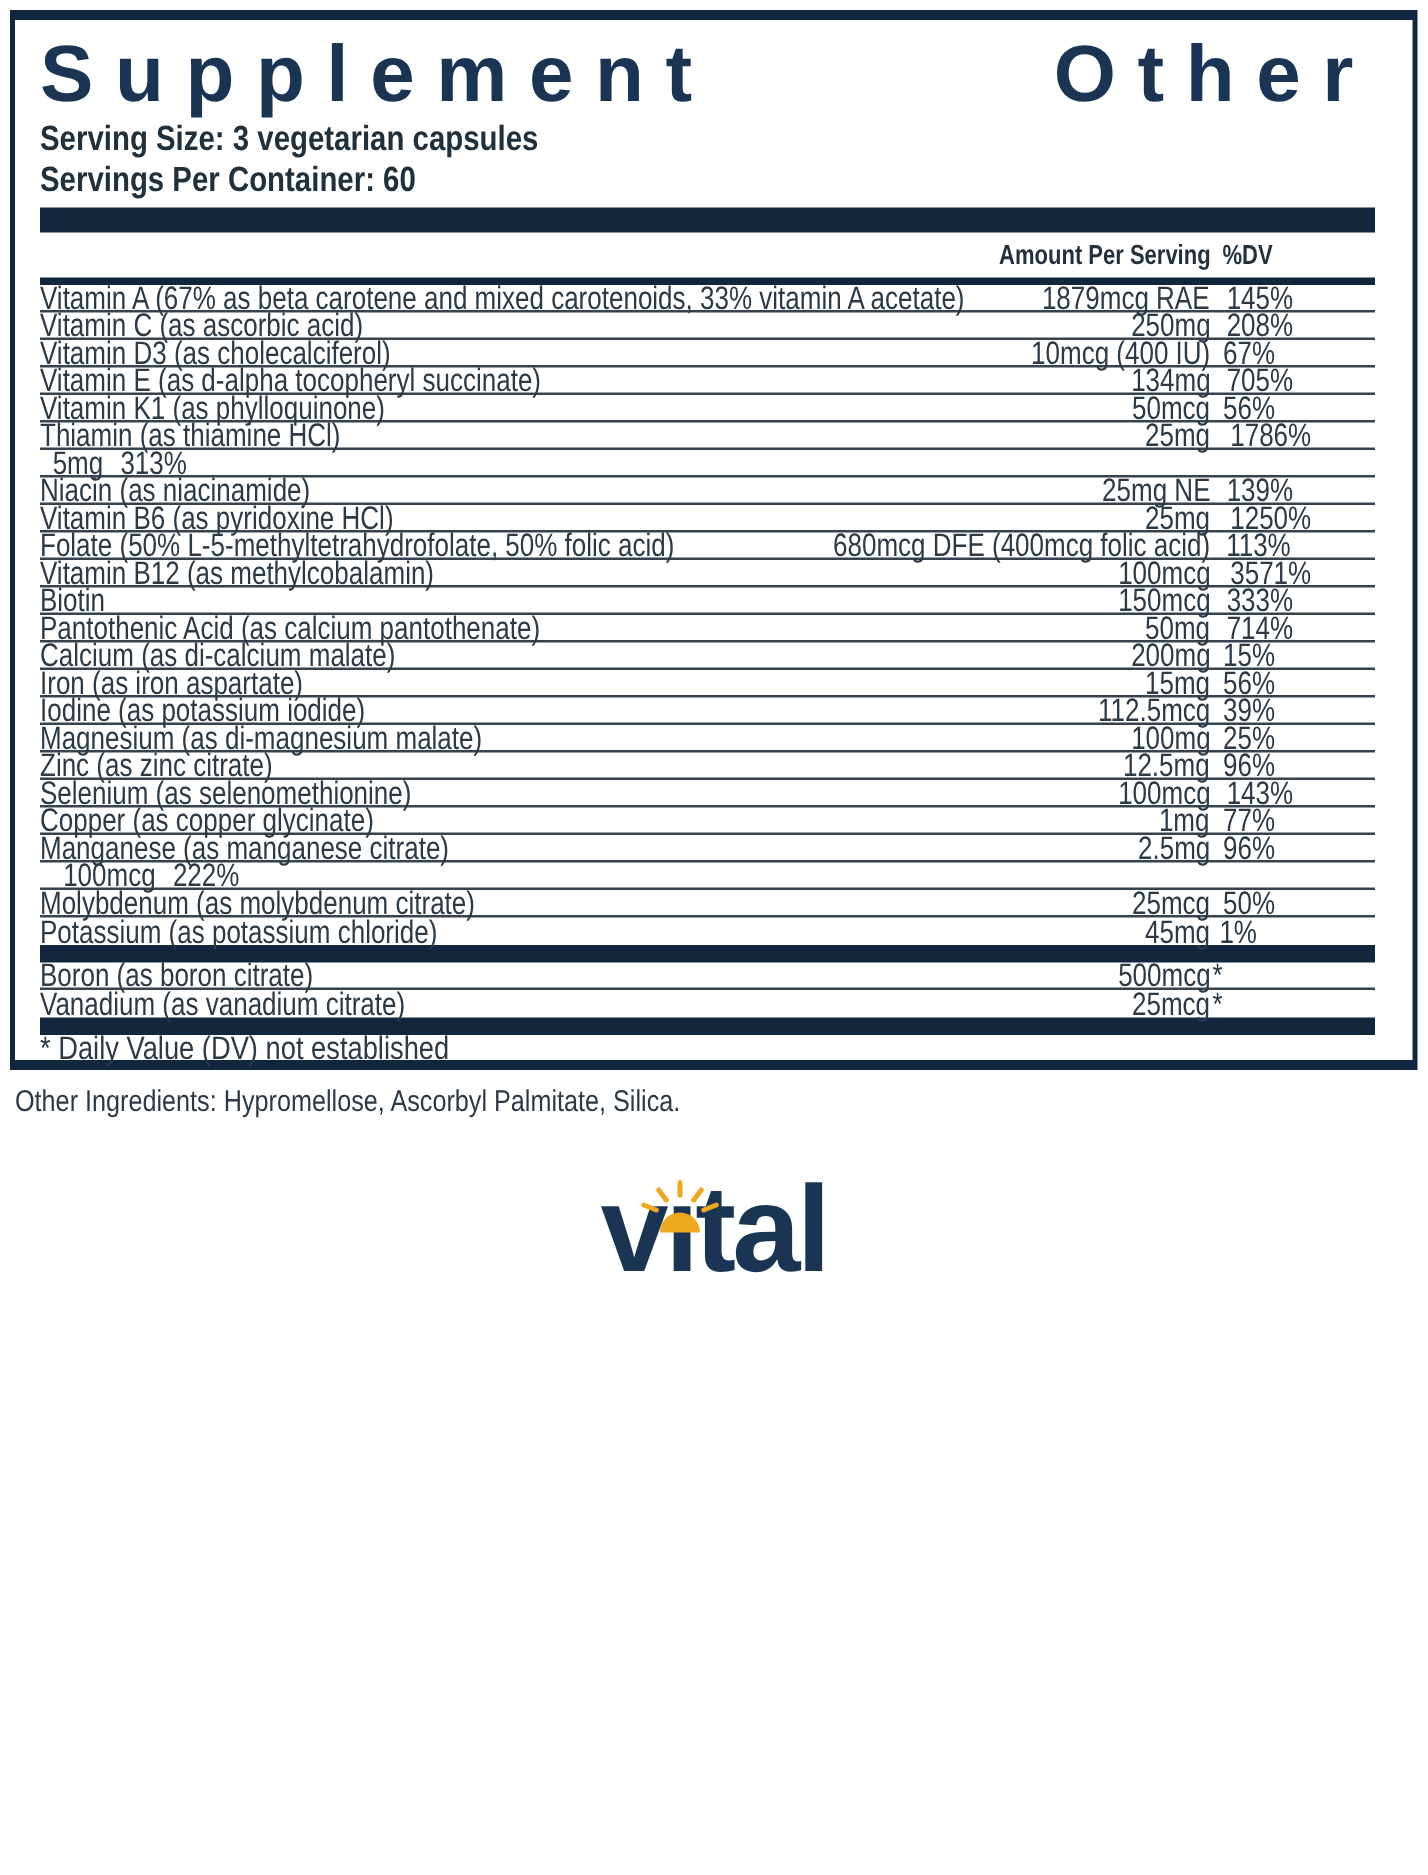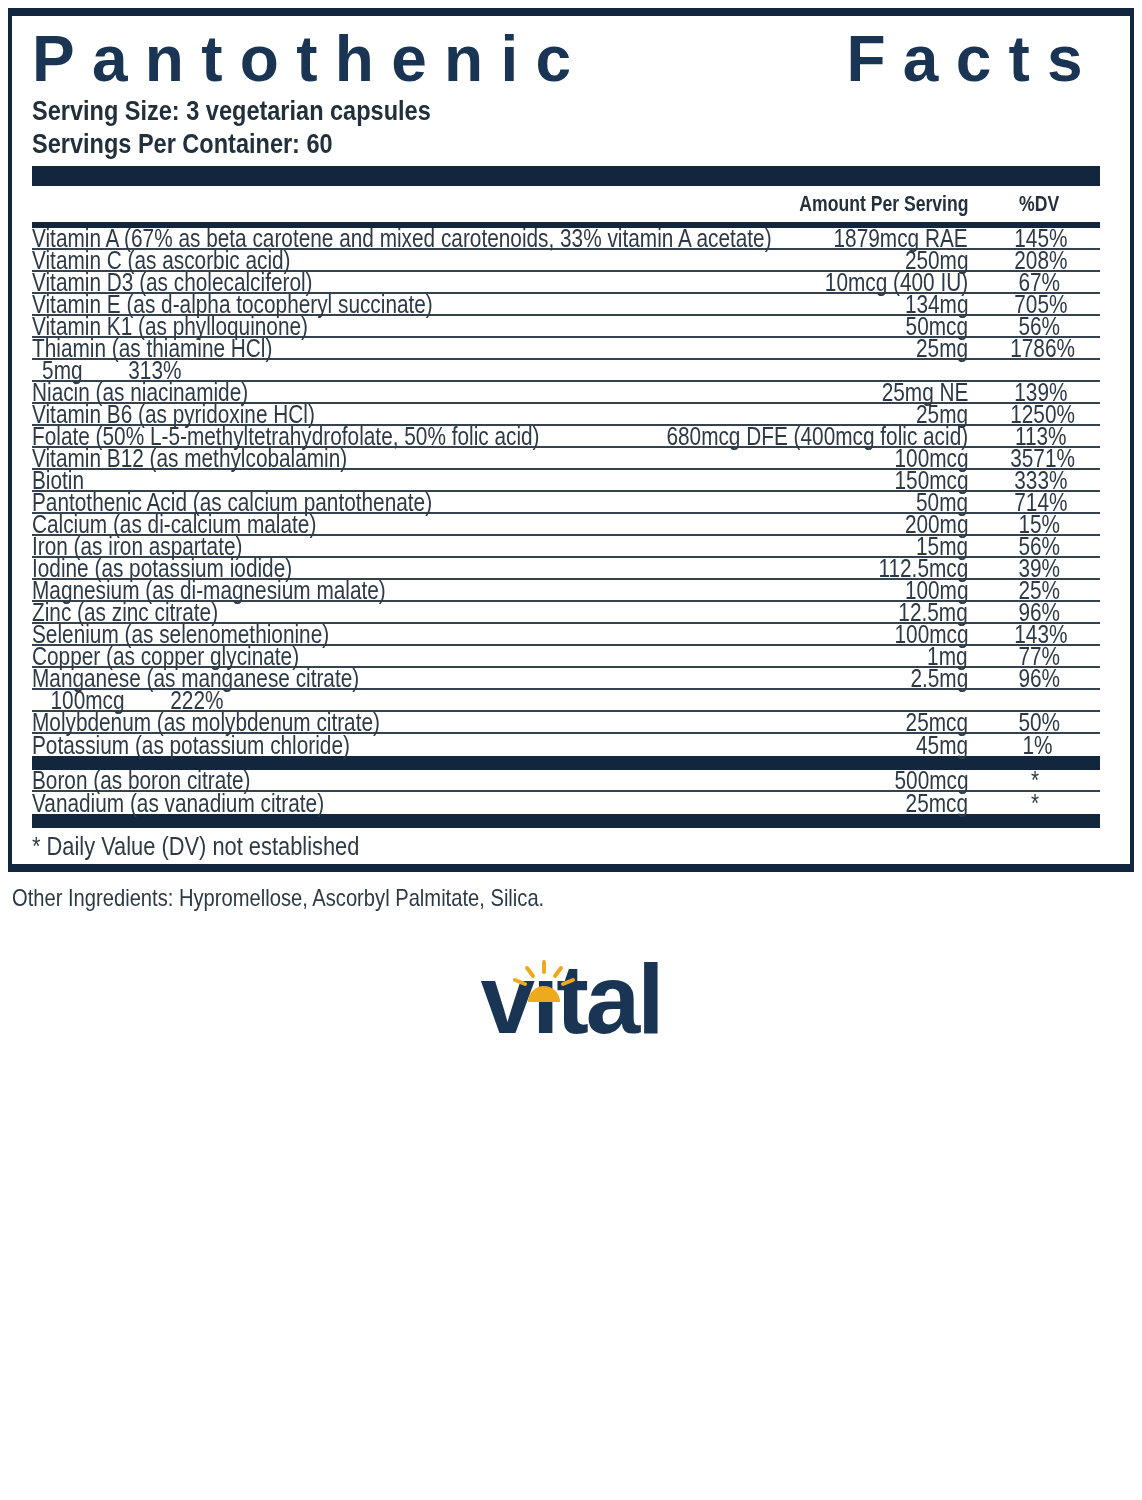--- a/index.html
+++ b/index.html
@@ -57,32 +57,32 @@
     display:flex;
     align-items:center;
     height:22px;
     border-bottom:2px solid var(--sep);
     font-size:26px;
     white-space:nowrap;
   }
   .rows-host .row:last-child{border-bottom:none;}
   .cell.name{flex:1 1 auto;min-width:0;overflow:visible;}
   .cell.amt{flex:0 0 auto;text-align:right;}
-  .cell.dv{flex:0 0 132px;text-align:center;}
+  .cell.dv{flex:0 0 132px;text-align:left;}
 
   .header-row{
     height:36px;
     border-bottom:none;
     font-weight:700;
     font-size:22px;
     color:#24313d;
   }
 
   .footnote{
-    height:36px;
+    height:20px;
     display:flex;
     align-items:center;
     font-size:26px;
     white-space:nowrap;
   }
 
   .other{
     margin:12px 0 0 4px;
     font-size:24px;
     white-space:nowrap;
@@ -114,22 +114,22 @@
   }
 </style>
 </head>
 <body>
 
 <div class="page">
 
   <div class="box">
 
     <div class="title">
-      <span>Pantothenic</span>
-      <span>Facts</span>
+      <span>Supplement</span>
+      <span>Other</span>
     </div>
 
     <div class="serving">
       <span class="cond-l">Serving Size: 3 vegetarian capsules</span>
     </div>
     <div class="serving">
       <span class="cond-l">Servings Per Container: 60</span>
     </div>
 
     <div class="bar bar-thick"></div>

